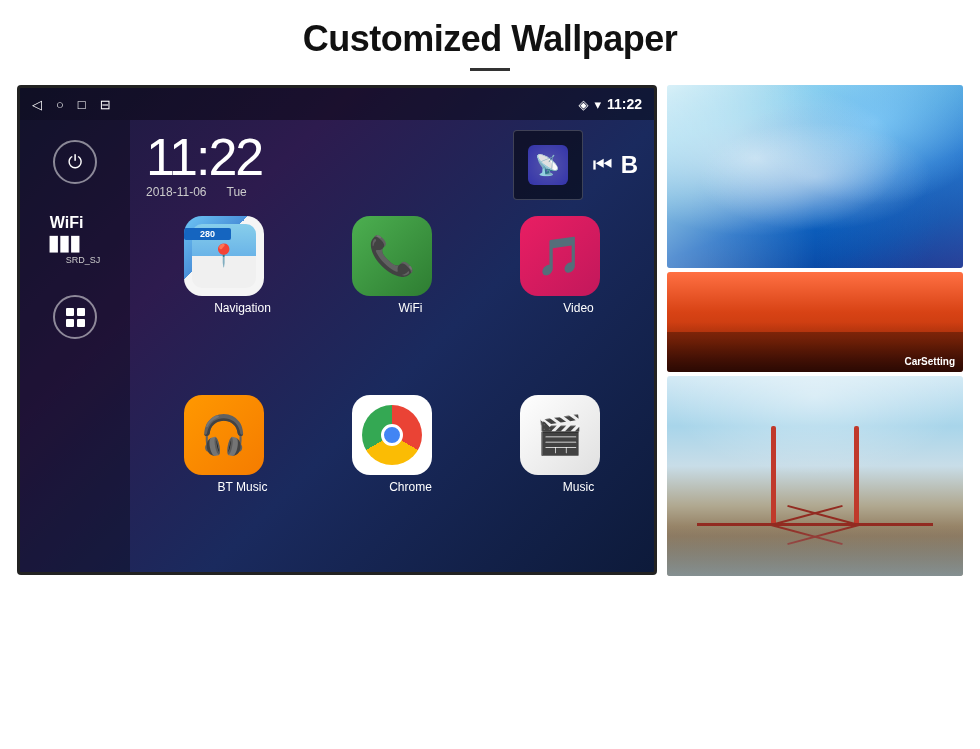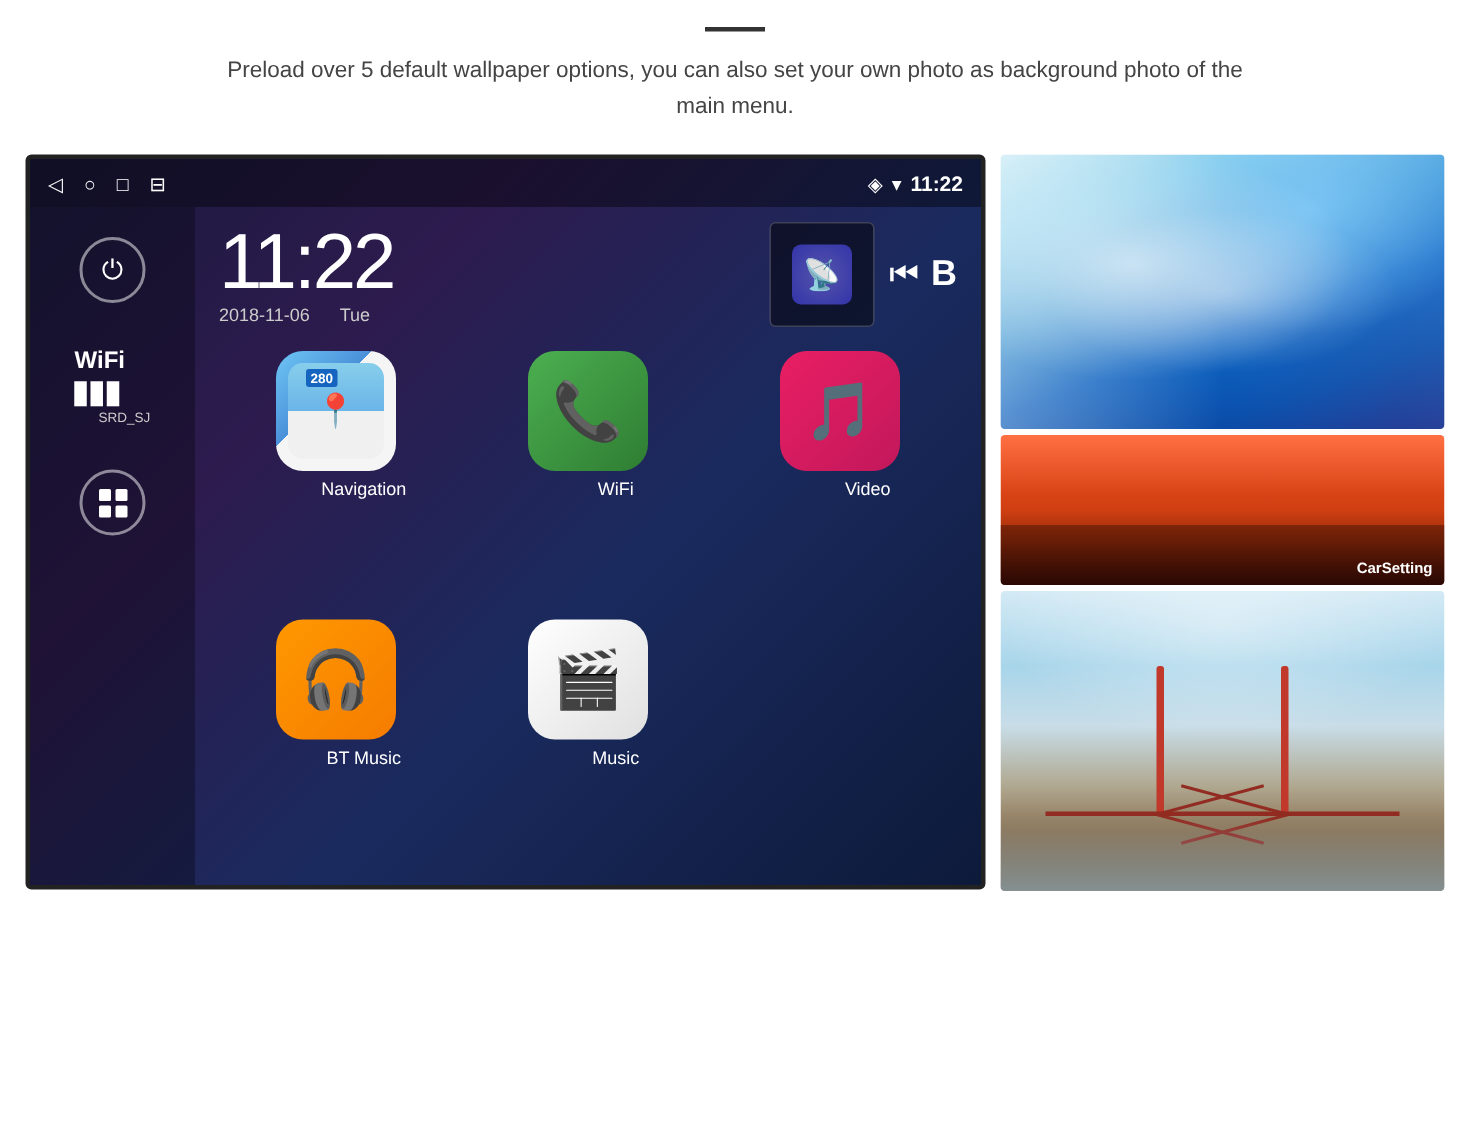--- a/index.html
+++ b/index.html
@@ -286,26 +286,26 @@
       border-radius: 10px;
       display: flex;
       align-items: center;
       justify-content: center;
       font-size: 28px;
     }
 
     .nav-badge {
       position: absolute;
       top: 12px;
-      left: 20px;
+      left: 0;
       background: #1565c0;
       color: #fff;
       font-size: 9px;
       font-weight: bold;
-      padding: 1px 3px;
+      padding: 1px 16px;
       border-radius: 2px;
     }
 
     
     .phone-icon {
       background: linear-gradient(135deg, #4caf50, #2e7d32);
     }
 
     
     .music-icon {
@@ -410,22 +410,22 @@
       background: #4285F4;
       position: absolute;
       border: 3px solid white;
     }
 
   </style>
 </head>
 <body>
 
 <div class="page-container">
+  <h1 class="page-title">Customized Wallpaper</h1>
   <div class="title-divider"></div>
-  <p class="page-description">Preload over 5 default wallpaper options, you can also set your own photo as background photo of the main menu.</p>
 
   <div class="main-content">
 
     <div class="android-screen">
 
       <div class="status-bar">
         <div class="status-bar-left">
           <span class="status-icon">◁</span>
           <span class="status-icon">○</span>
           <span class="status-icon">□</span>
@@ -511,20 +511,28 @@
               <span class="app-label">Video</span>
             </div>
 
             <div class="app-item">
               <div class="app-icon bt-icon">
                 <span style="font-size:38px;">🎧</span>
               </div>
               <span class="app-label">BT Music</span>
             </div>
 
+            <div class="app-item">
+              <div class="app-icon" style="background:#fff;border-radius:18px;">
+                <div class="chrome-outer">
+                  <div class="chrome-center"></div>
+                </div>
+              </div>
+              <span class="app-label">Chrome</span>
+            </div>
 
             <div class="app-item">
               <div class="app-icon video-icon">
                 <span style="font-size:38px;">🎬</span>
               </div>
               <span class="app-label">Music</span>
             </div>
 
           </div>
         </div>

